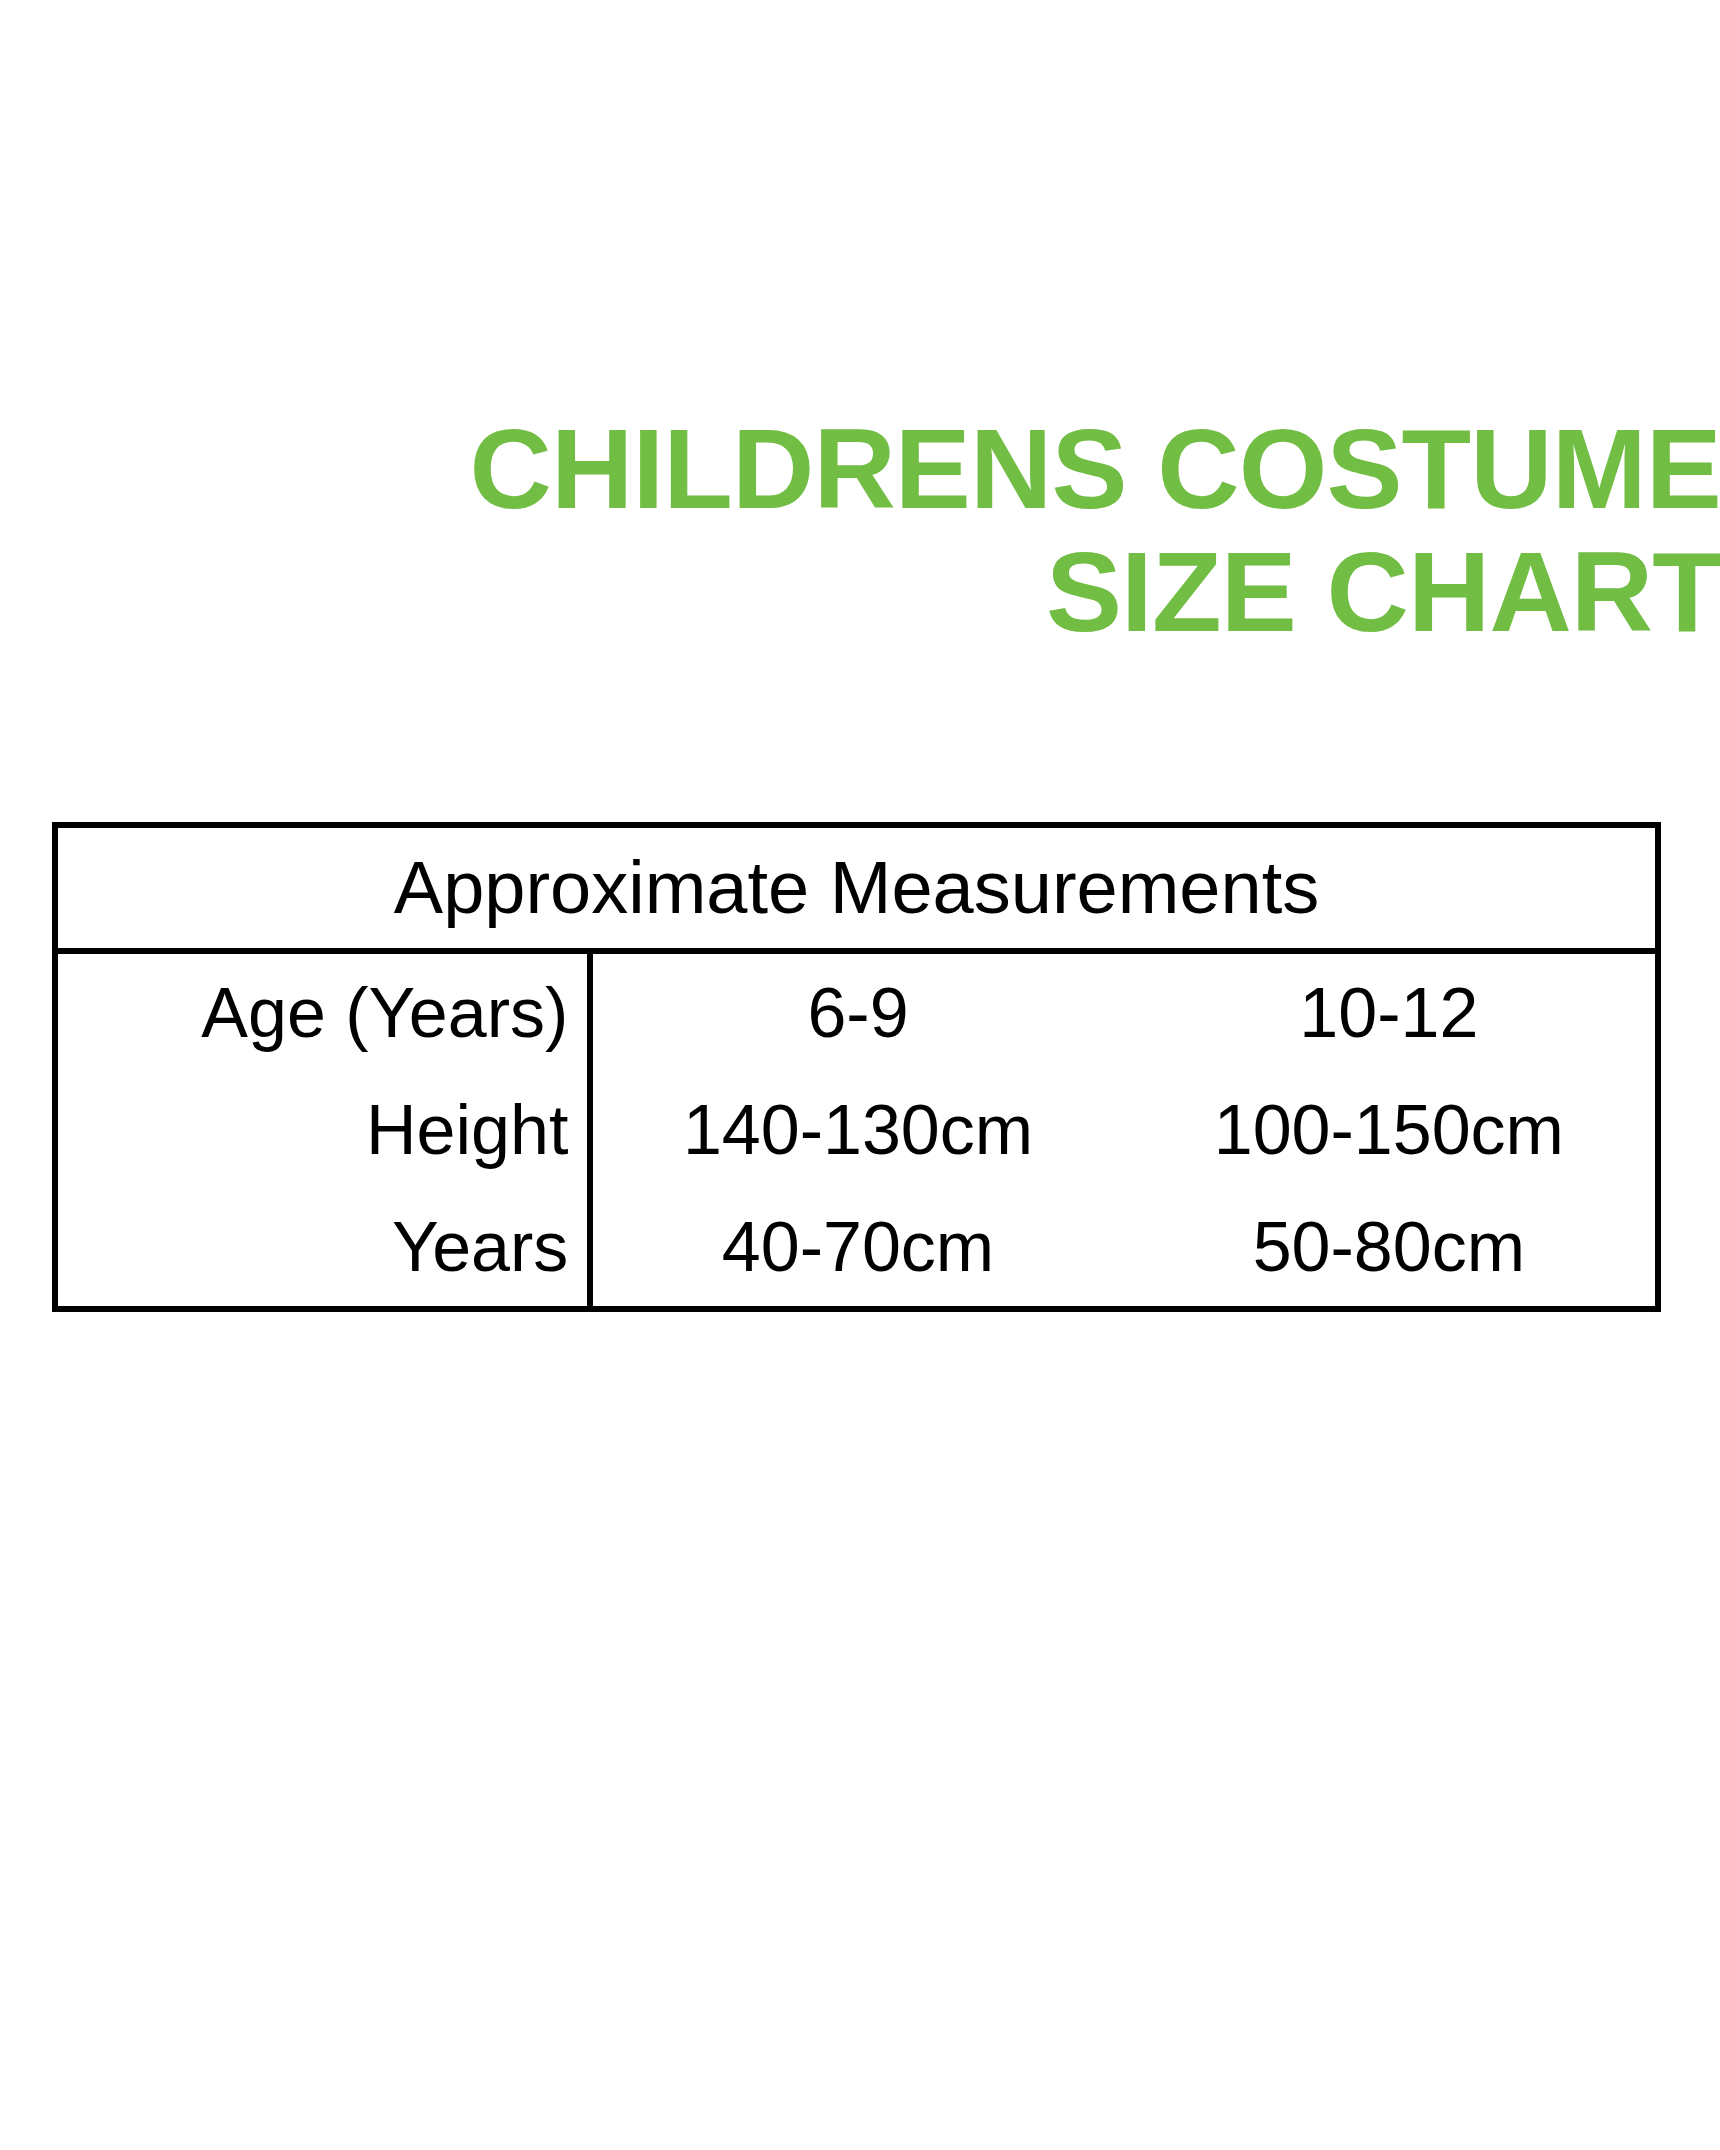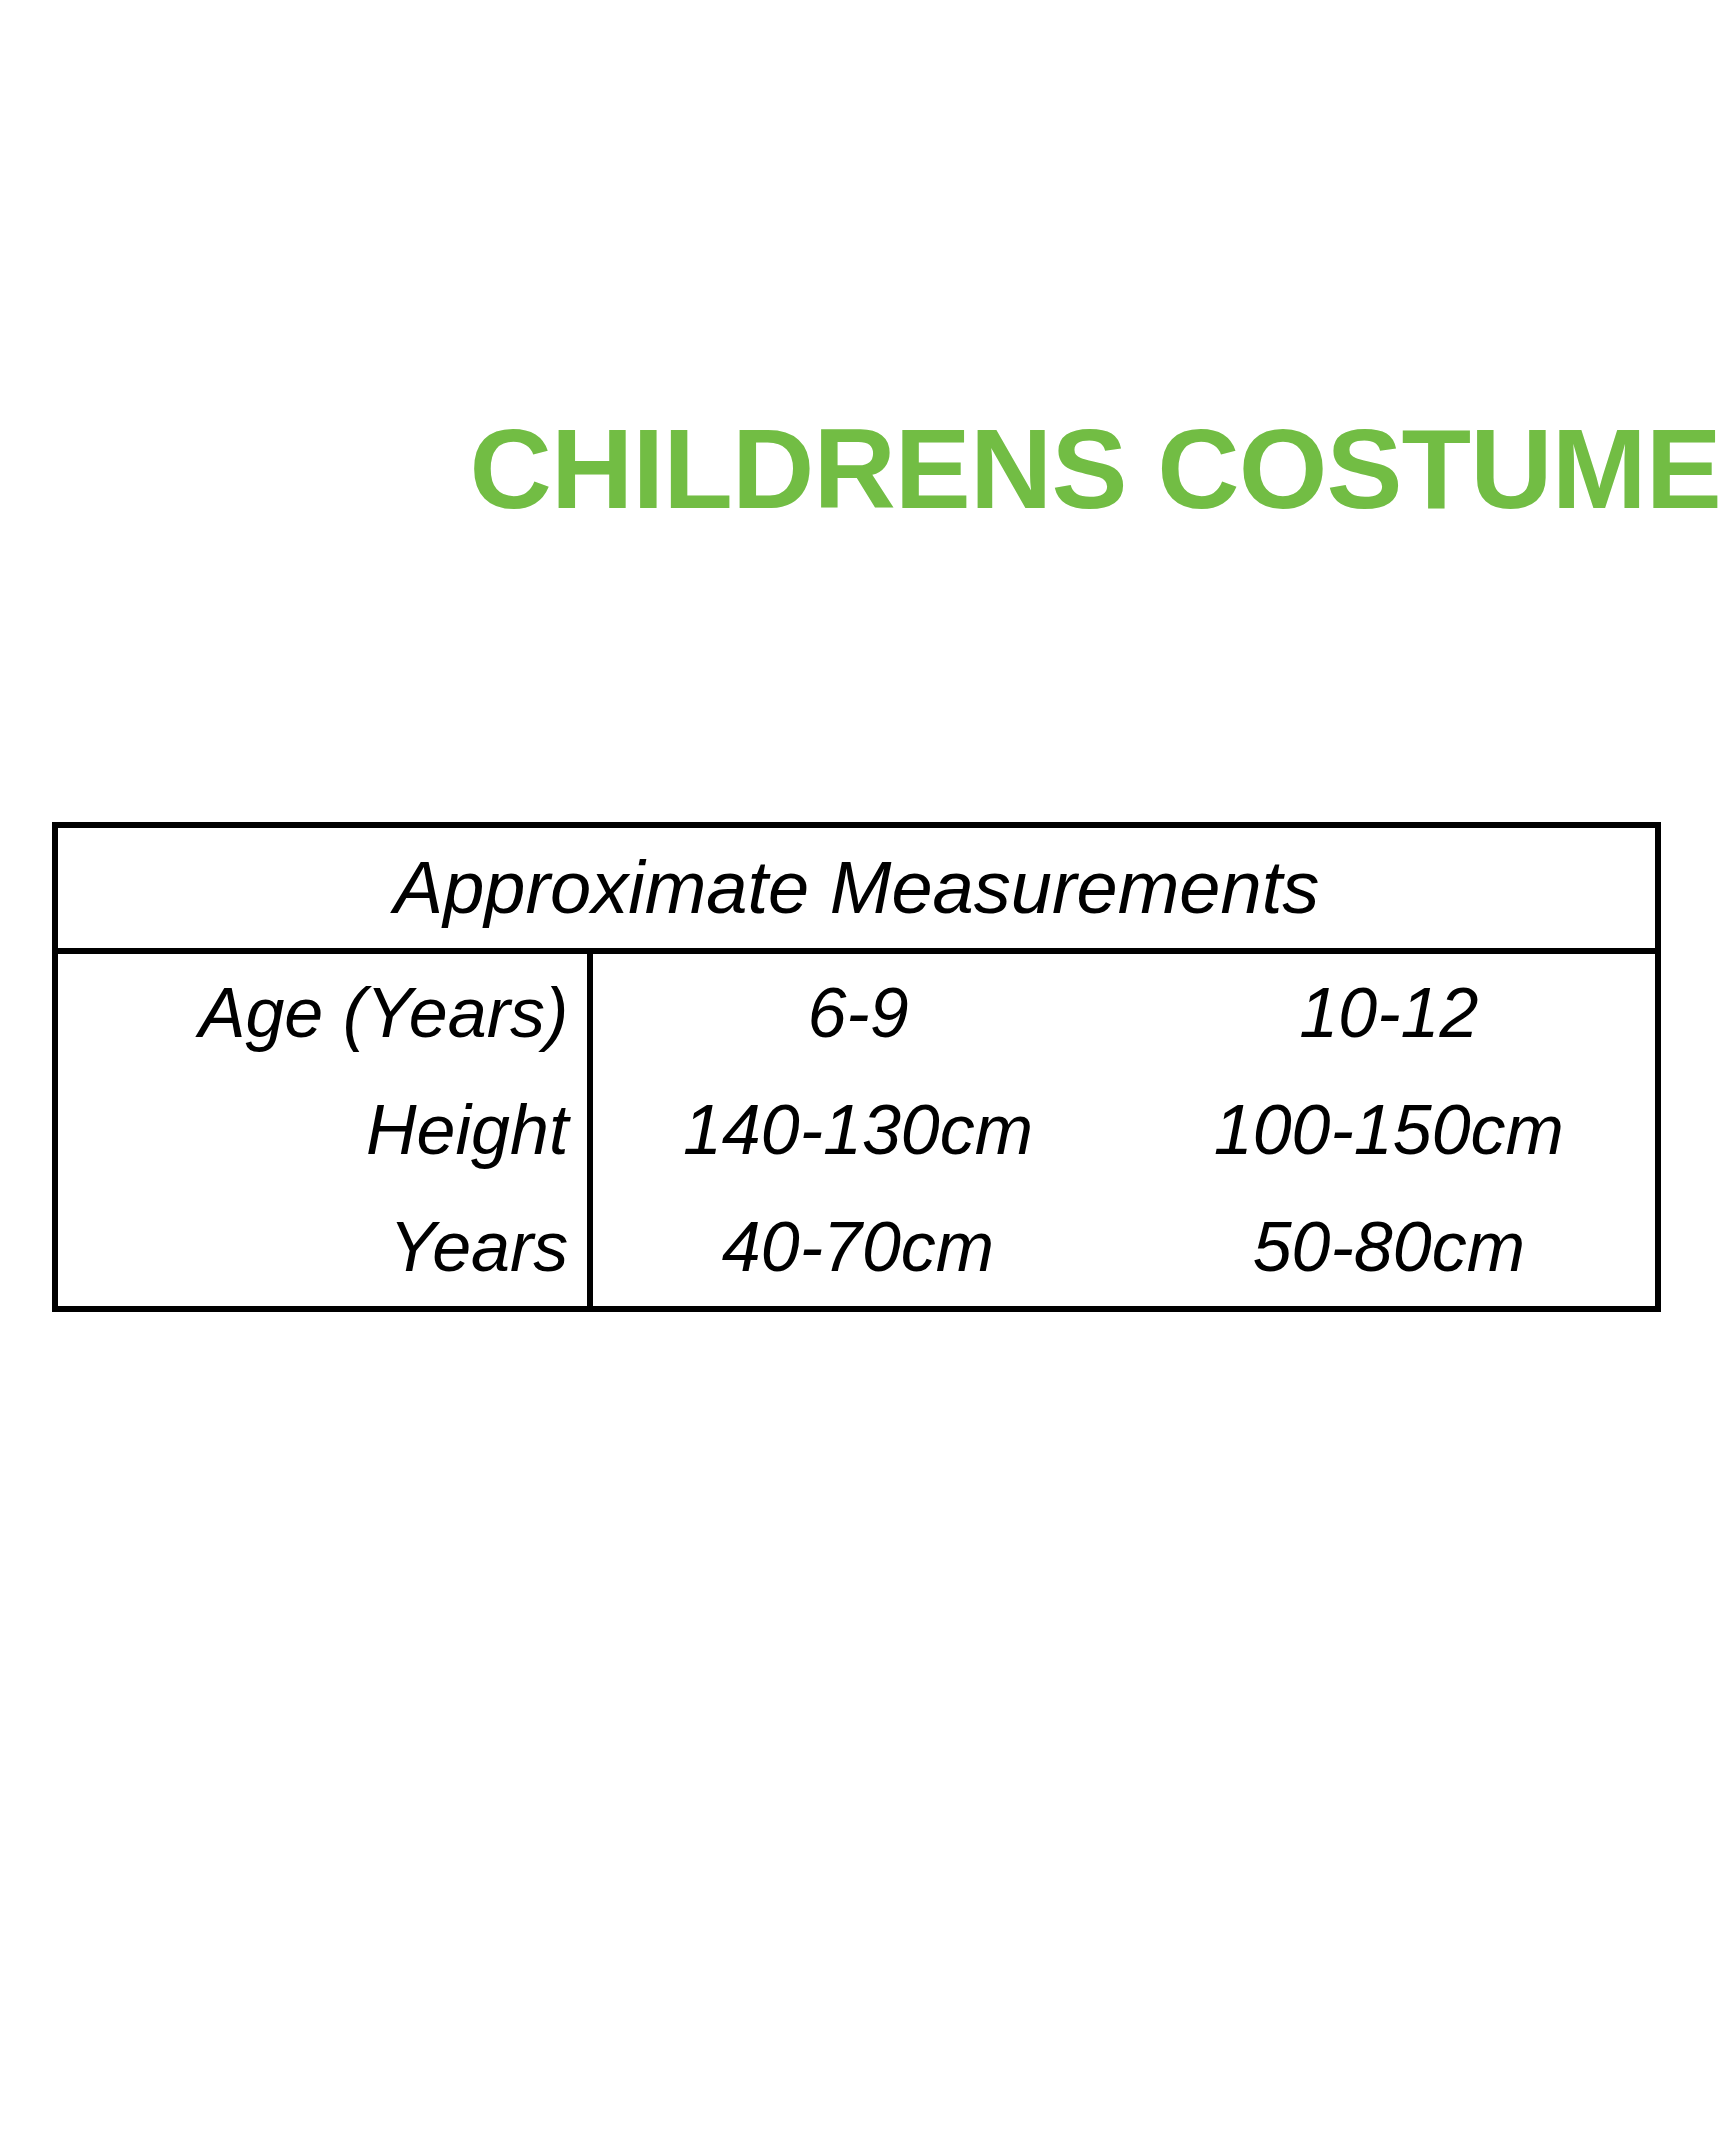--- a/index.html
+++ b/index.html
@@ -46,21 +46,20 @@
     height: 490px;
     border: 6px solid #000000;
     box-sizing: border-box;
     background: #ffffff;
   }
   #size-table {
     width: 100%;
     height: 100%;
     border-collapse: collapse;
     table-layout: fixed;
-    font-style: italic;
   }
   #size-table td {
     padding: 0;
     vertical-align: middle;
     font-weight: normal;
     color: #000000;
   }
 
   
   .header-row td {
@@ -90,20 +89,21 @@
     white-space: nowrap;
   }
   .col-v1 { width: 533px; }
   .col-v2 { width: 506px; }
 </style>
 </head>
 <body>
 
 <div id="title-block">
   <span class="title-line" id="title-line-1">CHILDRENS COSTUME</span>
+  <span class="title-line" id="title-line-2">SIZE CHART</span>
 </div>
 
 <div id="size-table-wrap">
   <table id="size-table">
     <tbody>
       <tr class="header-row">
         <td colspan="3">Approximate Measurements</td>
       </tr>
       <tr class="data-row">
         <td class="col-label">Age (Years)</td>

